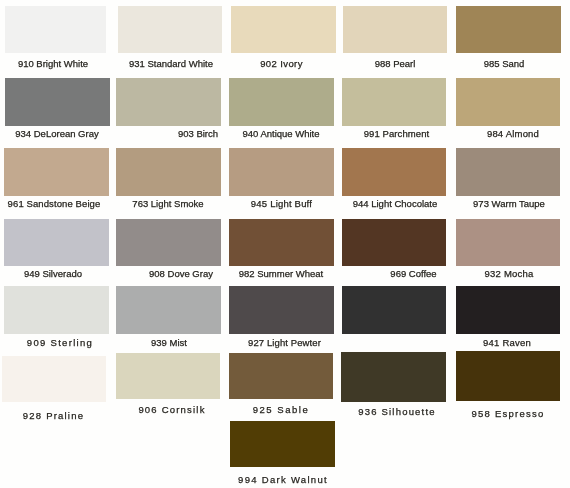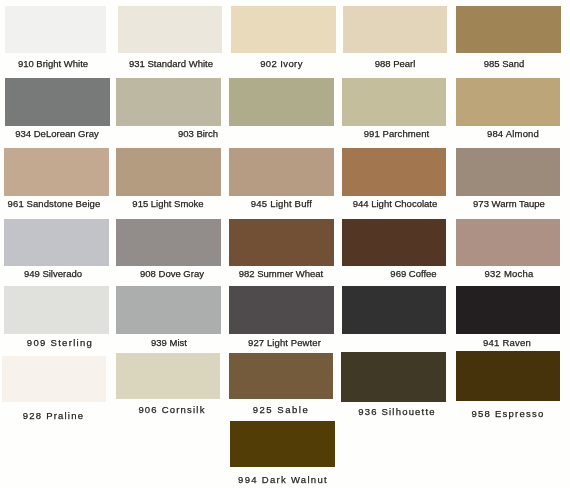--- a/index.html
+++ b/index.html
@@ -37,38 +37,39 @@
     <div class="label" style="left: 161.5px; width: 240px; top: 60px; letter-spacing: 0.4px;">902 Ivory</div>
     <div class="swatch cell" style="left: 343px; top: 6px; width: 104px; height: 47px; background: rgb(226, 213, 186);"></div>
     <div class="label" style="left: 275px; width: 240px; top: 60px;">988 Pearl</div>
     <div class="swatch cell" style="left: 456px; top: 6px; width: 105px; height: 47px; background: rgb(159, 133, 86);"></div>
     <div class="label" style="left: 384px; width: 240px; top: 60px;">985 Sand</div>
     <div class="swatch cell" style="left: 5px; top: 78px; width: 105px; height: 48px; background: rgb(120, 121, 121);"></div>
     <div class="label" style="left: -63px; width: 240px; top: 130px;">934 DeLorean Gray</div>
     <div class="swatch cell" style="left: 116px; top: 78px; width: 105px; height: 48px; background: rgb(188, 184, 162);"></div>
     <div class="label" style="left: 49px; width: 240px; top: 130px; margin-left: 29px;">903 Birch</div>
     <div class="swatch cell" style="left: 229px; top: 78px; width: 105px; height: 48px; background: rgb(174, 172, 139);"></div>
+    <div class="label" style="left: 161px; width: 240px; top: 130px;">940 Antique White</div>
     <div class="swatch cell" style="left: 342px; top: 78px; width: 104px; height: 48px; background: rgb(196, 190, 156);"></div>
     <div class="label" style="left: 276.5px; width: 240px; top: 130px; letter-spacing: 0.1px;">991 Parchment</div>
     <div class="swatch cell" style="left: 456px; top: 78px; width: 104px; height: 48px; background: rgb(188, 166, 121);"></div>
     <div class="label" style="left: 393px; width: 240px; top: 130px; letter-spacing: 0.2px;">984 Almond</div>
     <div class="swatch cell" style="left: 4px; top: 148px; width: 105px; height: 48px; background: rgb(194, 169, 143);"></div>
     <div class="label" style="left: -66px; width: 240px; top: 200px; letter-spacing: 0.1px;">961 Sandstone Beige</div>
     <div class="swatch cell" style="left: 116px; top: 148px; width: 105px; height: 48px; background: rgb(179, 156, 128);"></div>
-    <div class="label" style="left: 48px; width: 240px; top: 200px;">915 Light Smoke</div>
+    <div class="label" style="left: 48px; width: 240px; top: 200px;">763 Light Smoke</div>
     <div class="swatch cell" style="left: 229px; top: 148px; width: 105px; height: 48px; background: rgb(182, 156, 130);"></div>
     <div class="label" style="left: 161.5px; width: 240px; top: 200px; letter-spacing: 0.2px;">945 Light Buff</div>
     <div class="swatch cell" style="left: 342px; top: 148px; width: 104px; height: 48px; background: rgb(162, 118, 78);"></div>
     <div class="label" style="left: 275px; width: 240px; top: 200px;">944 Light Chocolate</div>
     <div class="swatch cell" style="left: 456px; top: 148px; width: 104px; height: 48px; background: rgb(156, 139, 123);"></div>
     <div class="label" style="left: 389px; width: 240px; top: 200px;">973 Warm Taupe</div>
     <div class="swatch cell" style="left: 4px; top: 219px; width: 105px; height: 47px; background: rgb(194, 194, 201);"></div>
     <div class="label" style="left: -67px; width: 240px; top: 270px;">949 Silverado</div>
     <div class="swatch cell" style="left: 116px; top: 219px; width: 105px; height: 47px; background: rgb(146, 140, 138);"></div>
-    <div class="label" style="left: 52px; width: 240px; top: 270px;">908 Dove Gray</div>
+    <div class="label" style="left: 61px; width: 240px; top: 270px;">908 Dove Gray</div>
     <div class="swatch cell" style="left: 229px; top: 219px; width: 105px; height: 47px; background: rgb(113, 80, 54);"></div>
     <div class="label" style="left: 161px; width: 240px; top: 270px;">982 Summer Wheat</div>
     <div class="swatch cell" style="left: 342px; top: 219px; width: 104px; height: 47px; background: rgb(83, 54, 35);"></div>
     <div class="label" style="left: 275px; width: 277px; top: 270px;">969 Coffee</div>
     <div class="swatch cell" style="left: 456px; top: 219px; width: 104px; height: 47px; background: rgb(172, 145, 132);"></div>
     <div class="label" style="left: 389px; width: 240px; top: 270px; letter-spacing: 0.2px;">932 Mocha</div>
     <div class="swatch cell" style="left: 4px; top: 286px; width: 105px; height: 48px; background: rgb(224, 225, 220);"></div>
     <div class="label" style="left: -60px; width: 240px; top: 339px; letter-spacing: 1.3px;">909 Sterling</div>
     <div class="swatch cell" style="left: 116px; top: 286px; width: 105px; height: 48px; background: rgb(172, 173, 173);"></div>
     <div class="label" style="left: 49px; width: 240px; top: 339px;">939 Mist</div>

